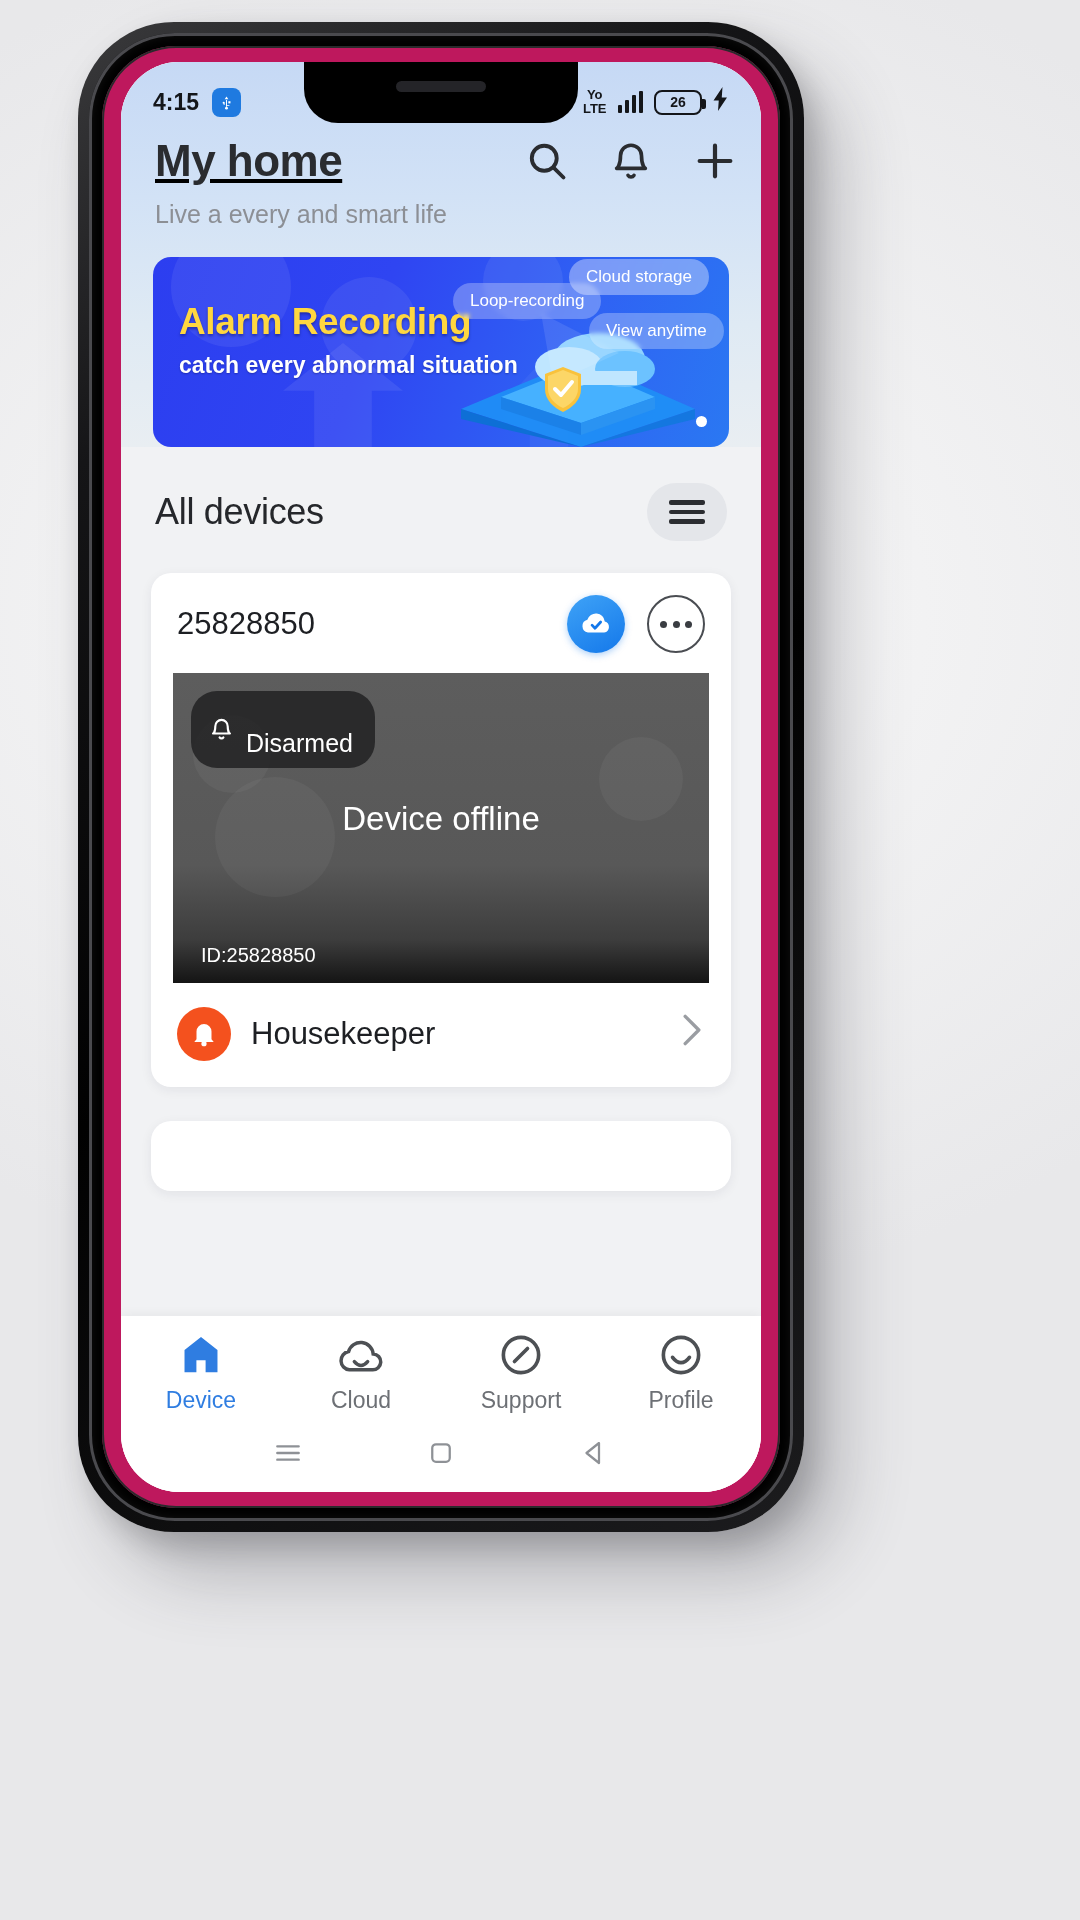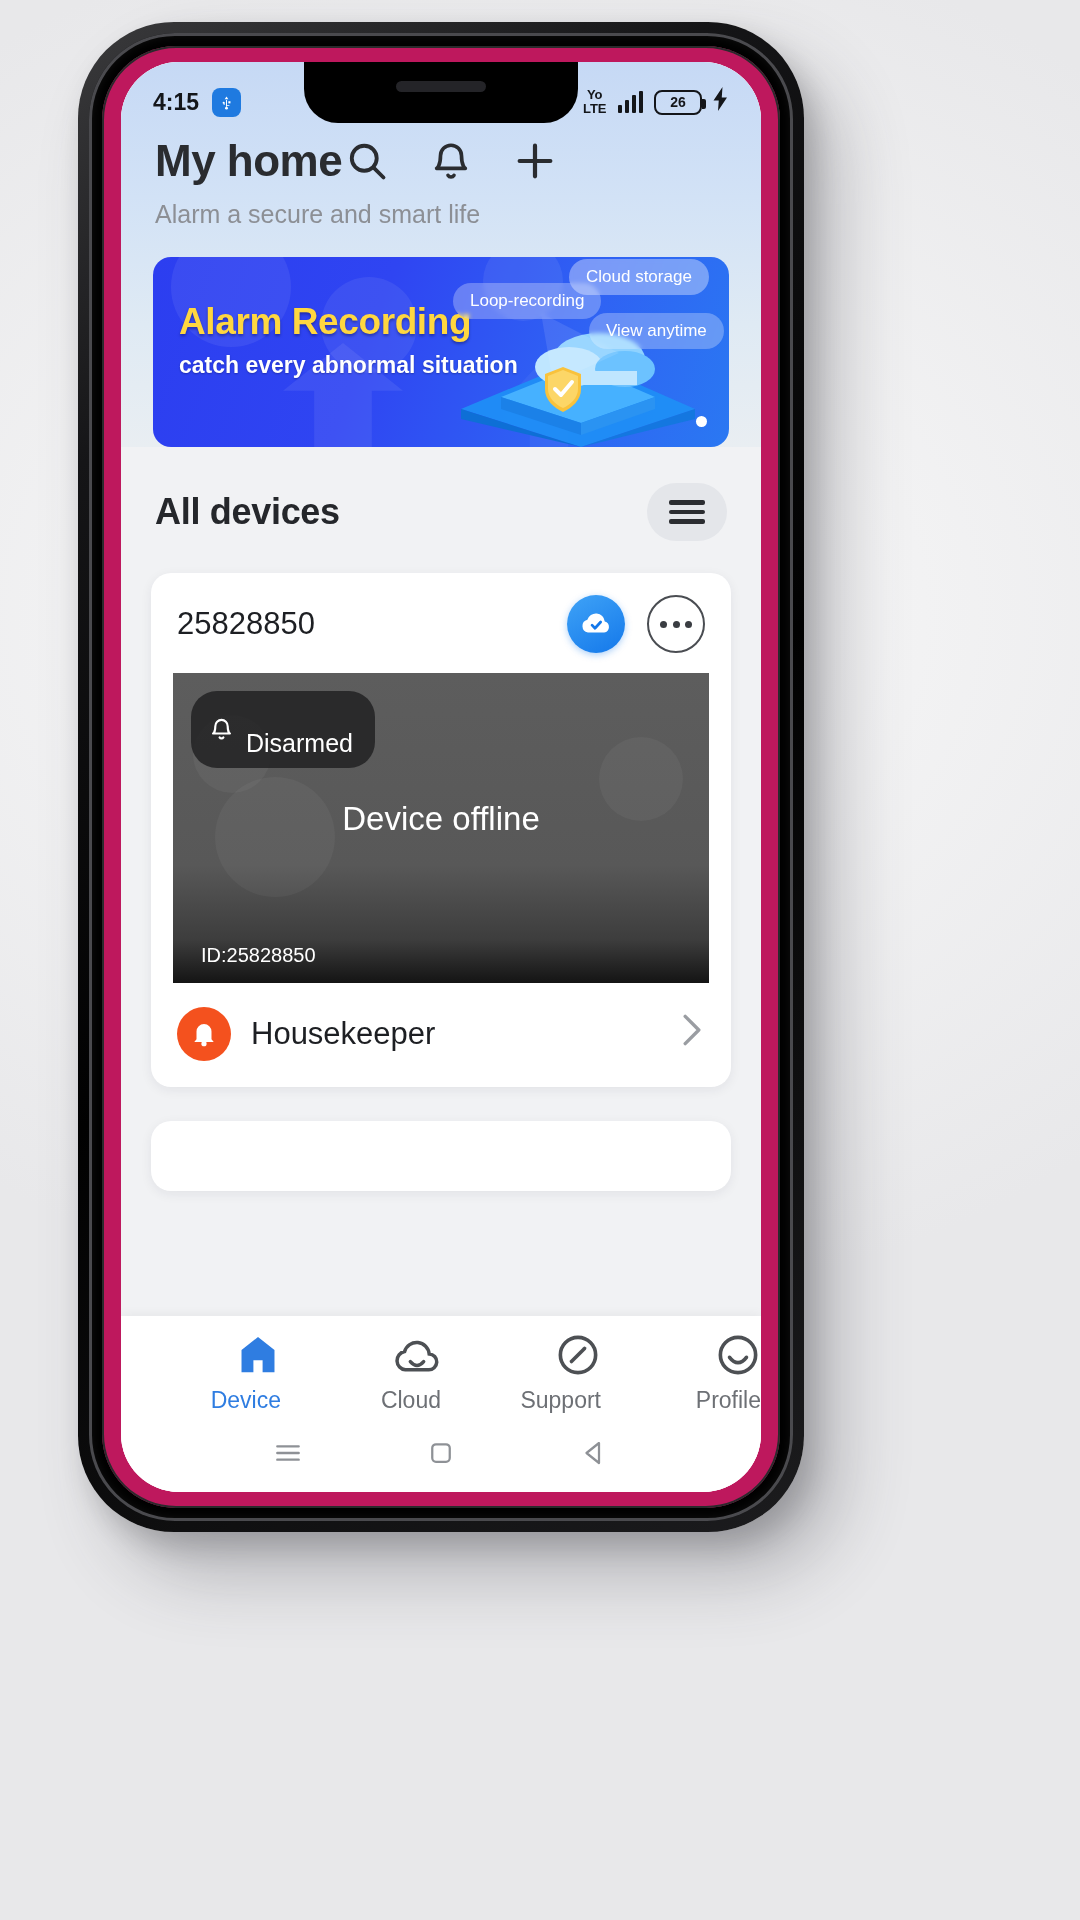--- a/index.html
+++ b/index.html
@@ -102,22 +102,23 @@
     width:48px;height:25px;border:2.6px solid #14161a;border-radius:8px;
     position:relative; display:flex;align-items:center;justify-content:center;
   }
   .battery:after{
     content:"";position:absolute;right:-6px;top:7px;width:4px;height:10px;
     background:#14161a;border-radius:0 2px 2px 0;
   }
   .battery span{ font-size:14px;font-weight:bold; }
   
   #headerrow {
-    display:flex; align-items:center; 
+    display:flex; align-items:center; justify-content:space-between;
     padding:8px 15px 0 34px;
+    text-decoration:underline;
   }
   #apptitle { font-size:44px; font-weight:bold; color:#2a2c30; letter-spacing:-.5px; }
   #headericons { display:flex; align-items:center; gap:34px; padding-right:6px;}
   .hicon { width:50px;height:50px;display:flex;align-items:center;justify-content:center;cursor:pointer; }
   #subtitle {
     padding:14px 34px 0 34px;
     font-size:25px; color:#8c8f95;
   }
   
   #banner {
@@ -155,21 +156,21 @@
   #bdot {
     position:absolute; right:22px; bottom:20px;
     width:11px;height:11px;border-radius:50%;background:#fff; z-index:7;
   }
   .cloud-ill { position:absolute; right:30px; bottom:0px; width:250px; height:150px; z-index:3; }
   
   #devhdr {
     display:flex; align-items:center; justify-content:space-between;
     padding:36px 34px 0 34px;
   }
-  #devtitle { font-size:36px; font-weight:bold; color:#25272b; letter-spacing:-.3px;}
+  #devtitle { font-size:36px; font-weight:normal; color:#25272b; letter-spacing:-.3px;}
   #listtoggle {
     width:80px;height:58px;border-radius:29px;background:#e4e6ea;
     display:flex;align-items:center;justify-content:center; gap:5px; flex-direction:column;
     cursor:pointer;
   }
   #listtoggle i { display:block; width:36px;height:4.5px;background:#2b2d31;border-radius:2px; }
   
   .card {
     margin:32px 30px 0 30px;
     background:#fff; border-radius:20px;
@@ -234,21 +235,21 @@
   .chev { color:#9a9da2; font-size:34px; font-weight:300; }
   
   #tabbar {
     position:absolute; left:0; right:0; bottom:0;
     background:#fff;
     padding-top:16px;
     box-shadow:0 -2px 10px rgba(0,0,0,.05);
     z-index:25;
   }
   #tabs { display:flex; }
-  .tab { flex:1; display:flex; flex-direction:column; align-items:flex-end; gap:9px; cursor:pointer; }
+  .tab { flex:1; display:flex; flex-direction:column; align-items:center; gap:9px; cursor:pointer; }
   .tab-label { font-size:23px; color:#6d7075; }
   .tab.active .tab-label { color:#2f7de1; }
   #navbar {
     height:78px; display:flex; align-items:center; justify-content:space-around;
     padding:0 90px;
   }
   .navb { width:44px;height:44px;display:flex;align-items:center;justify-content:center;cursor:pointer;}
 </style>
 </head>
 <body>
@@ -334,21 +335,21 @@
               </svg>
             </span>
             <span class="hicon">
               <svg width="46" height="46" viewBox="0 0 24 24" stroke="#2a2c30" stroke-width="2.2" stroke-linecap="round">
                 <path d="M12 4v16M4 12h16"></path>
               </svg>
             </span>
           </div>
         </div>
 
-        <div id="subtitle">Alarm a secure and smart life</div>
+        <div id="subtitle">Live a every and smart life</div>
 
         <div id="banner">
           <div class="b-blob" style="left:18px;  top:-30px; width:120px;height:120px;"></div>
           <div class="b-blob" style="left:168px; top:20px;  width:96px; height:96px;"></div>
           <div class="b-blob" style="left:330px; top:-16px; width:80px; height:80px;"></div>
           <div class="b-arrow" style="left:130px;top:86px;width:120px;height:104px;clip-path:polygon(50% 0,100% 46%,74% 46%,74% 100%,26% 100%,26% 46%,0 46%);"></div>
           <div class="b-arrow" style="right:140px;top:96px;width:80px;height:94px;clip-path:polygon(50% 0,100% 46%,74% 46%,74% 100%,26% 100%,26% 46%,0 46%);opacity:.6"></div>
 
           <div id="bannertext">
             <div id="btitle">Alarm Recording</div>

